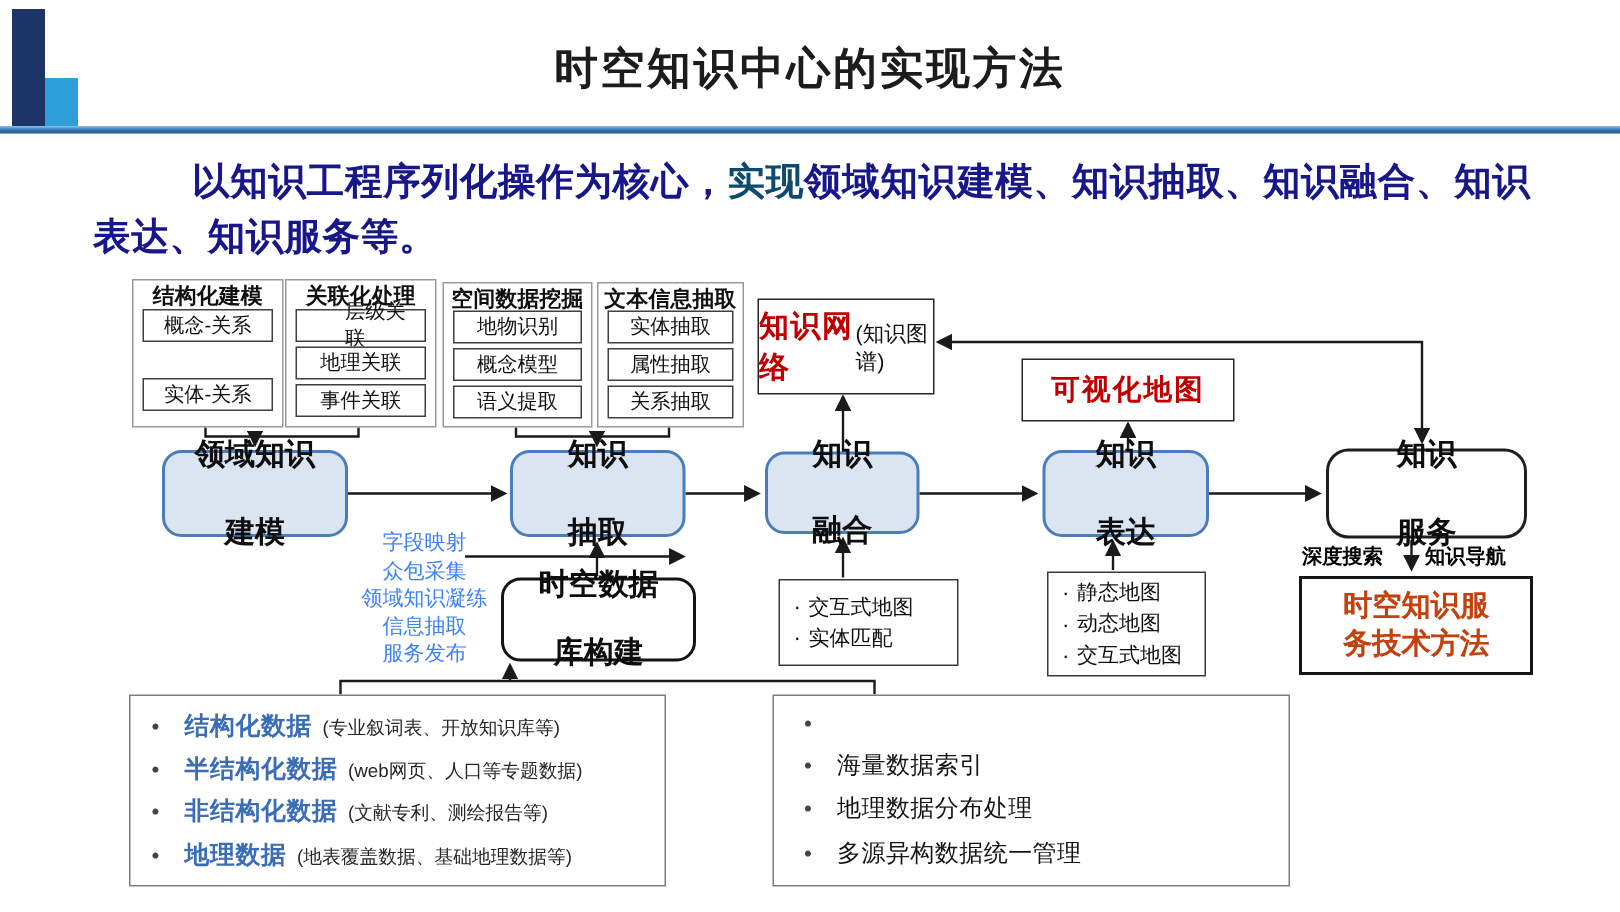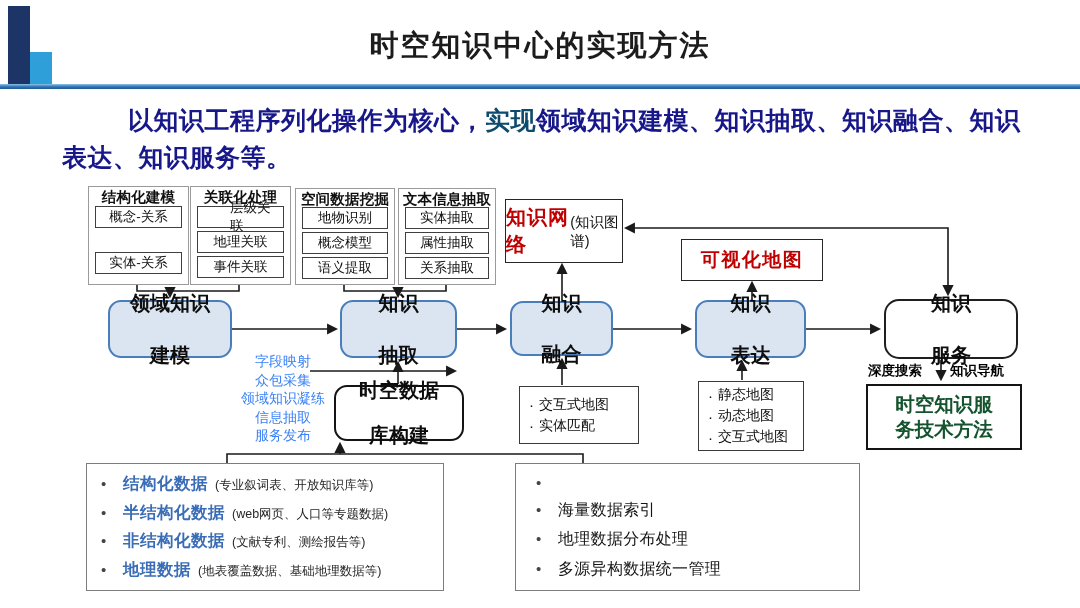--- a/index.html
+++ b/index.html
@@ -30,21 +30,21 @@
         color:#c00000;font-weight:700;font-size:19px;letter-spacing:1.5px;}
   
   .flowbox{border-radius:13px;background:#dbe5f1;border:2px solid #4a7ebb;display:flex;flex-direction:column;
            align-items:center;justify-content:center;font-weight:700;font-size:20px;color:#0d0d0d;
            line-height:1.22;text-align:center;box-sizing:border-box;gap:27px;}
   .flow-white{background:#ffffff;border:2px solid #1f1f1f;border-radius:15px;}
   .dbbox{border-radius:13px;background:#fff;border:2.5px solid #141414;display:flex;flex-direction:column;
          align-items:center;justify-content:center;font-weight:700;font-size:20px;color:#0d0d0d;
          line-height:1.25;text-align:center;box-sizing:border-box;gap:20px;}
   .bigbox{border:2.5px solid #141414;background:#fff;display:flex;flex-direction:column;align-items:center;
-          justify-content:center;font-weight:700;font-size:19.5px;line-height:1.3;text-align:center;color:#14532d;}
+          justify-content:center;font-weight:700;font-size:19.5px;line-height:1.3;text-align:center;color:#c2410c;}
   
   .steps{width:120px;text-align:center;font-size:14px;line-height:18.6px;color:#3b82f6;}
   .notebox{border:1.5px solid #3a3a3a;background:#fff;display:flex;flex-direction:column;justify-content:center;
            padding-left:9px;box-sizing:border-box;font-size:14px;color:#101010;gap:3px;}
   .note-row{display:flex;align-items:center;}
   .ndot{margin-right:5px;font-size:15px;line-height:1;}
   .svc-lbl{font-size:13.5px;color:#000000;white-space:nowrap;font-weight:bold;}
   
   .panel{border:1.5px solid #7d7d7d;background:#fff;display:flex;flex-direction:column;
          justify-content:space-around;box-sizing:border-box;}

